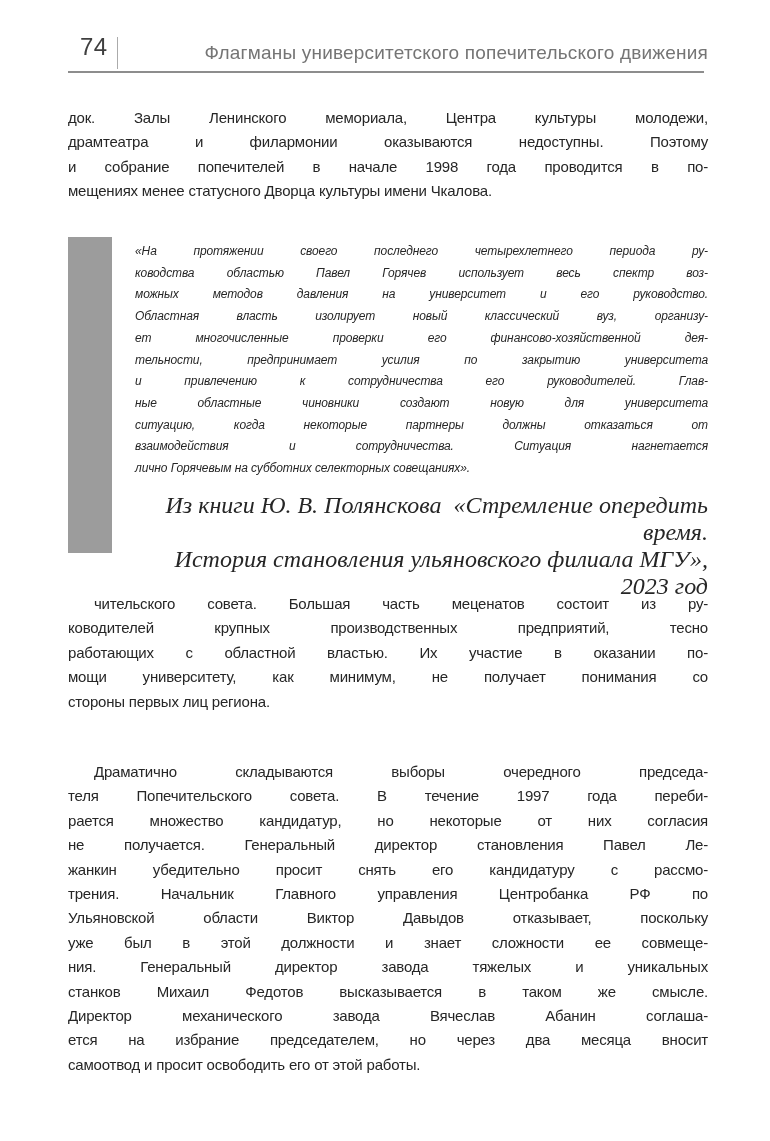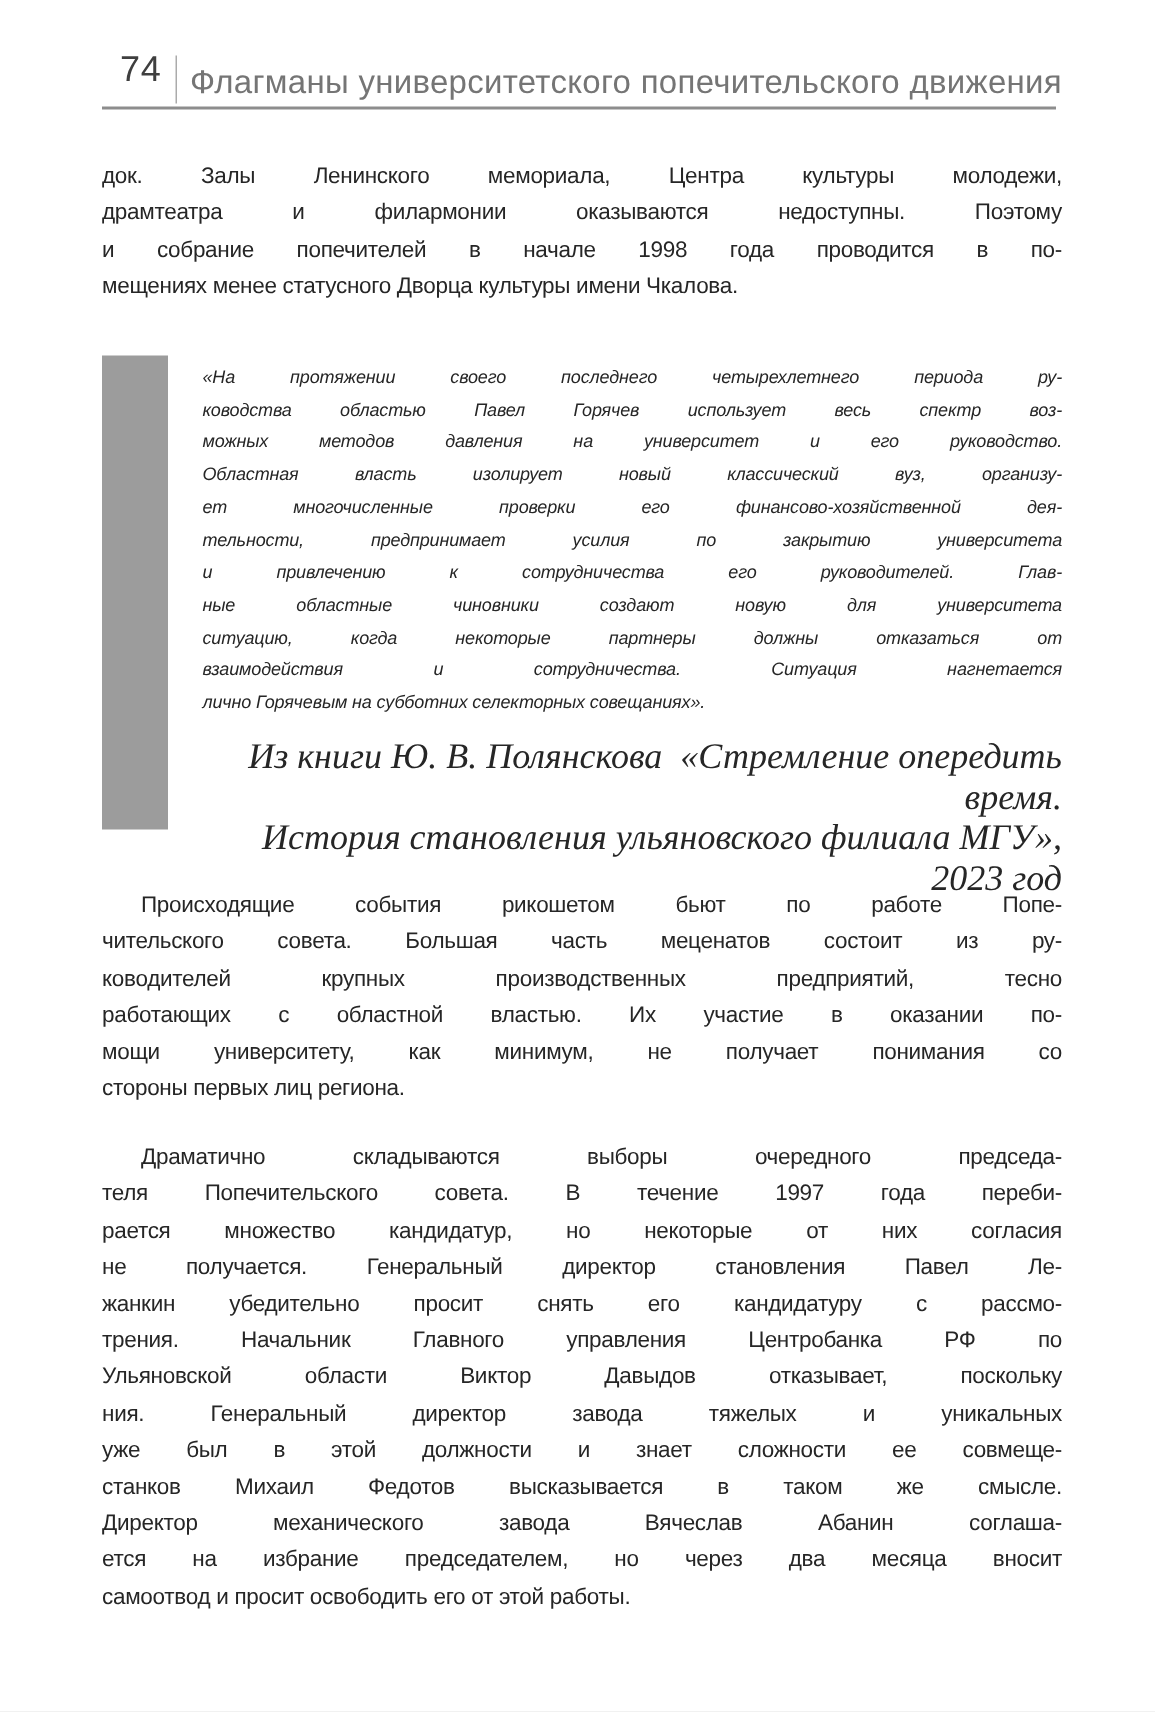--- a/index.html
+++ b/index.html
@@ -22,21 +22,21 @@
   }
   .vdiv {
     position: absolute;
     left: 117px; top: 37px;
     width: 1px; height: 32px;
     background: #ababab;
   }
   .runhead {
     position: absolute;
     right: 62px; top: 42px;
-    font-size: 22px;
+    font-size: 19px;
     letter-spacing: 0.2px;
     color: var(--header-text, #757575);
   }
   .hrule {
     position: absolute;
     left: 68px; top: 71px;
     width: 636px; height: 2px;
     background: var(--rule, #8d8d8d);
   }
   
@@ -117,38 +117,37 @@
         <div class="tline">взаимодействия и сотрудничества. Ситуация нагнетается</div>
         <div class="tline last">лично Горячевым на субботних селекторных совещаниях».</div>
       </div>
 
     <div class="attribution right">
         <div class="tline">Из книги Ю. В. Полянскова «Стремление опередить время.</div>
         <div class="tline last">История становления ульяновского филиала МГУ», 2023 год</div>
       </div>
 
     <div class="para justify indent" style="top:592px">
-        <div class="tline">Происходящие события рикошетом бьют по работе Попе-</div>
         <div class="tline">чительского совета. Большая часть меценатов состоит из ру-</div>
         <div class="tline">ководителей крупных производственных предприятий, тесно</div>
         <div class="tline">работающих с областной властью. Их участие в оказании по-</div>
         <div class="tline">мощи университету, как минимум, не получает понимания со</div>
         <div class="tline last">стороны первых лиц региона.</div>
       </div>
 
     <div class="para justify indent" style="top:760px">
         <div class="tline">Драматично складываются выборы очередного председа-</div>
         <div class="tline">теля Попечительского совета. В течение 1997 года переби-</div>
         <div class="tline">рается множество кандидатур, но некоторые от них согласия</div>
         <div class="tline">не получается. Генеральный директор становления Павел Ле-</div>
         <div class="tline">жанкин убедительно просит снять его кандидатуру с рассмо-</div>
         <div class="tline">трения. Начальник Главного управления Центробанка РФ по</div>
         <div class="tline">Ульяновской области Виктор Давыдов отказывает, поскольку</div>
+        <div class="tline">уже был в этой должности и знает сложности ее совмеще-</div>
         <div class="tline">ния. Генеральный директор завода тяжелых и уникальных</div>
-        <div class="tline">уже был в этой должности и знает сложности ее совмеще-</div>
         <div class="tline">станков Михаил Федотов высказывается в таком же смысле.</div>
         <div class="tline">Директор механического завода Вячеслав Абанин соглаша-</div>
         <div class="tline">ется на избрание председателем, но через два месяца вносит</div>
         <div class="tline last">самоотвод и просит освободить его от этой работы.</div>
       </div>
 
   </main>
 </div>
 
 </body></html>

